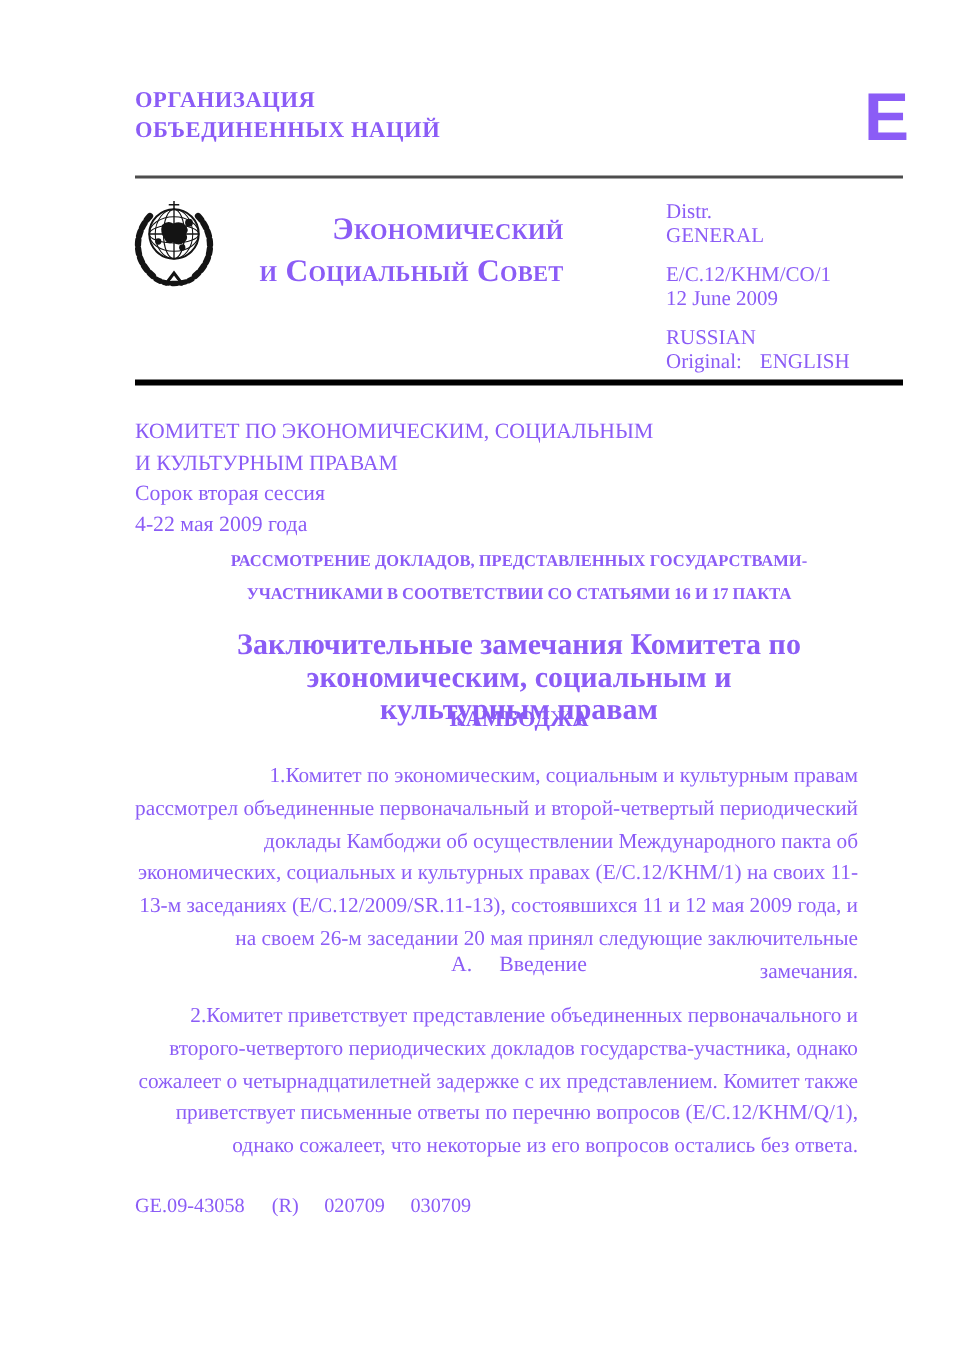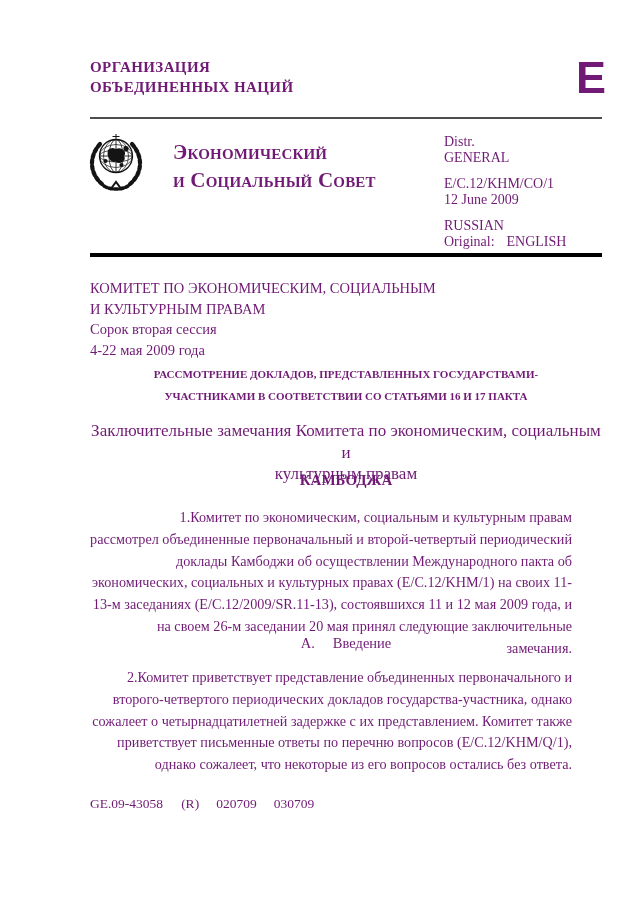--- a/index.html
+++ b/index.html
@@ -1,50 +1,50 @@
 <!DOCTYPE html>
 <html><head>
 <meta charset="utf-8">
 <style>
   html,body { margin:0; padding:0; background:#ffffff; }
   .page {
     position:relative;
     width:640px; height:905px;
     background:#ffffff;
     font-family:"Liberation Serif","DejaVu Serif",serif;
-    color:#701a75;
+    color:#8b5cf6;
     overflow:hidden;
   }
   .abs { position:absolute; }
 
   .org {
     font-weight:700; font-size:15px; line-height:20px; letter-spacing:0.4px;
   }
   .big-e {
     font-family:"Liberation Sans","DejaVu Sans",sans-serif;
     font-weight:700; font-size:45px; line-height:45px;
   }
   .rule-thin { height:2px; background:#4d4d4d; }
   .rule-thick { height:4px; background:#000000; }
 
   .council {
     font-weight:700; font-size:21px; line-height:28px;
-    font-variant-caps:small-caps; letter-spacing:0.2px;
+    font-variant-caps:small-caps; letter-spacing:0.2px;text-align:right;
   }
   .distr { font-size:14px; line-height:16px;margin-left:32px; }
   .distr .gap { height:10px; }
   .orig-val { margin-left:12px; }
 
   .committee { font-size:14.5px; line-height:20.5px; }
 
   .centered {
     left:90px; width:512px; text-align:center;
   }
   .doc-title   { font-weight:700; font-size:11px; line-height:22px; }
-  .subtitle    { font-weight:400; font-size:17px; line-height:21.5px; }
+  .subtitle    { font-weight:700; font-size:20px; line-height:21.5px; }
   .country     { font-weight:700; font-size:15px; }
   .section-hd  { font-weight:400; font-size:14.5px; }
   .section-hd .sec-title { margin-left:18px; }
 
   .para {
     left:90px; width:482px;
     font-size:14.2px; line-height:21.8px;
     text-align:right;
   }
   .para-num { display:inline-block; width:33px; }

